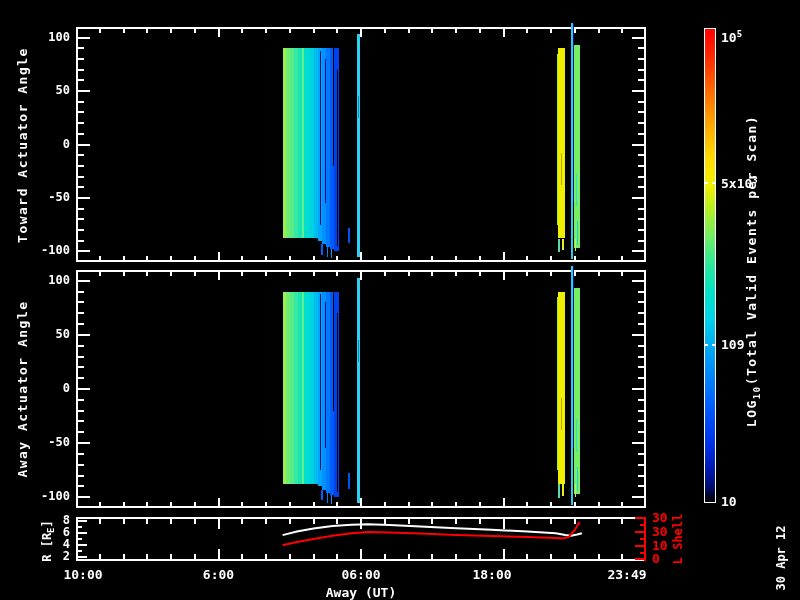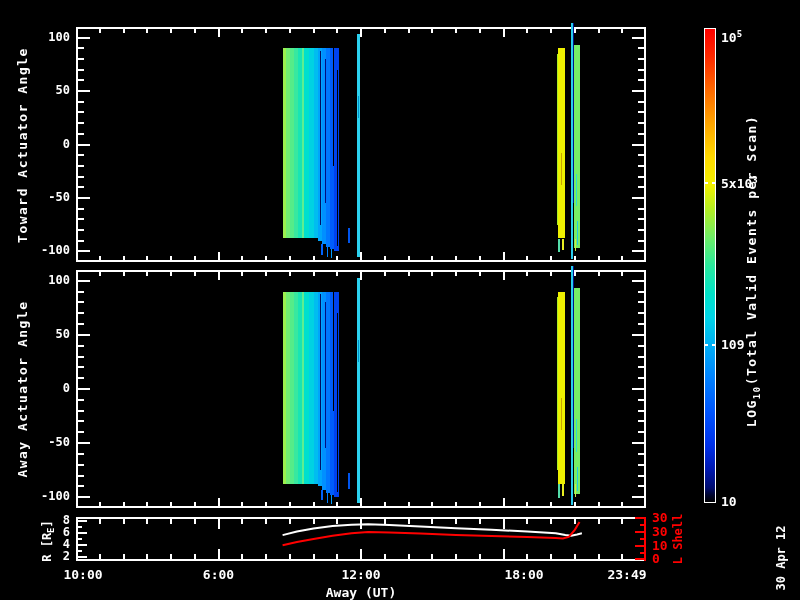--- a/index.html
+++ b/index.html
@@ -348,22 +348,22 @@
     <div class="tick" style="left: 550px; top: 519px; width: 2px; height: 5px;"></div>
     <div class="tick" style="left: 550px; top: 554px; width: 2px; height: 5px;"></div>
     <div class="tick" style="left: 573.75px; top: 519px; width: 2px; height: 5px;"></div>
     <div class="tick" style="left: 573.75px; top: 554px; width: 2px; height: 5px;"></div>
     <div class="tick" style="left: 597.5px; top: 519px; width: 2px; height: 5px;"></div>
     <div class="tick" style="left: 597.5px; top: 554px; width: 2px; height: 5px;"></div>
     <div class="tick" style="left: 621.25px; top: 519px; width: 2px; height: 5px;"></div>
     <div class="tick" style="left: 621.25px; top: 554px; width: 2px; height: 5px;"></div>
     <div class="xlab" style="left: 83px; top: 567px;">10:00</div>
     <div class="xlab" style="left: 218.5px; top: 567px;">6:00</div>
-    <div class="xlab" style="left: 361px; top: 567px;">12:00</div>
-    <div class="xlab" style="left: 524px; top: 567px;">18:00</div>
+    <div class="xlab" style="left: 361px; top: 567px;">06:00</div>
+    <div class="xlab" style="left: 492px; top: 567px;">18:00</div>
     <div class="xlab" style="left: 627px; top: 567px;">23:49</div>
     <div class="xlab" style="left: 361px; top: 585px;">Away (UT)</div>
     <div class="rot" style="left: 48px; top: 541px; font-size: 12px; letter-spacing: 0px;">R [R<sub>E</sub>]</div>
     <div class="rot" style="left: 678px; top: 539px; color: rgb(255, 0, 0); font-size: 12px; letter-spacing: 0px;">L Shell</div>
     <svg width="800" height="600">
       <polyline points="282.6,535.1 296.9,531.5 313.5,528.5 332.5,526.0 351.5,524.8 368.1,524.2 389.5,525.1 420.4,526.6 456.0,528.2 491.6,529.7 527.3,531.5 555.8,533.3 565.3,535.1 571.2,535.7 577.1,534.5 581.9,533.3" fill="none" stroke="#FFFFFF" stroke-width="2"></polyline>
       <polyline points="282.6,545.3 296.9,542.0 313.5,538.9 332.5,535.8 351.5,533.3 368.1,531.9 389.5,532.5 420.4,533.6 456.0,534.9 491.6,536.0 527.3,537.1 555.8,538.1 562.9,538.4 568.8,536.8 574.8,529.8 579.5,522.1" fill="none" stroke="#FF0000" stroke-width="2"></polyline>
     </svg>
     <div class="stripe" style="left: 704px; top: 28px; width: 12px; height: 475px; background: linear-gradient(rgb(255, 0, 0) 0%, rgb(255, 42, 0) 6%, rgb(255, 106, 0) 13%, rgb(255, 165, 0) 20%, rgb(255, 217, 0) 27%, rgb(242, 240, 0) 33%, rgb(181, 238, 34) 38%, rgb(111, 238, 102) 44%, rgb(42, 232, 156) 50%, rgb(0, 226, 200) 56%, rgb(0, 213, 232) 61%, rgb(0, 174, 245) 67%, rgb(0, 128, 255) 74%, rgb(0, 85, 255) 81%, rgb(0, 48, 232) 88%, rgb(0, 24, 176) 93%, rgb(0, 12, 112) 97%, rgb(0, 5, 48) 98.5%, rgb(0, 0, 0) 100%); border: 1px solid rgb(255, 255, 255); box-sizing: border-box;"></div>
     <div class="cblab" style="left: 721px; top: 29px;">10<sup>5</sup></div>

